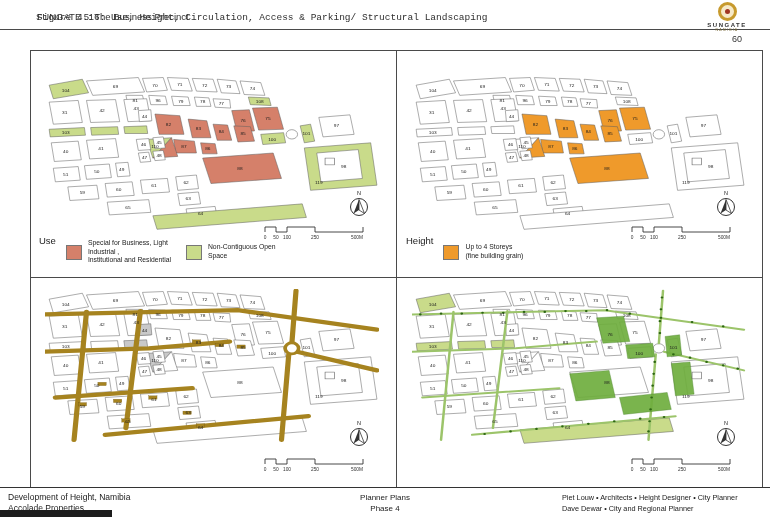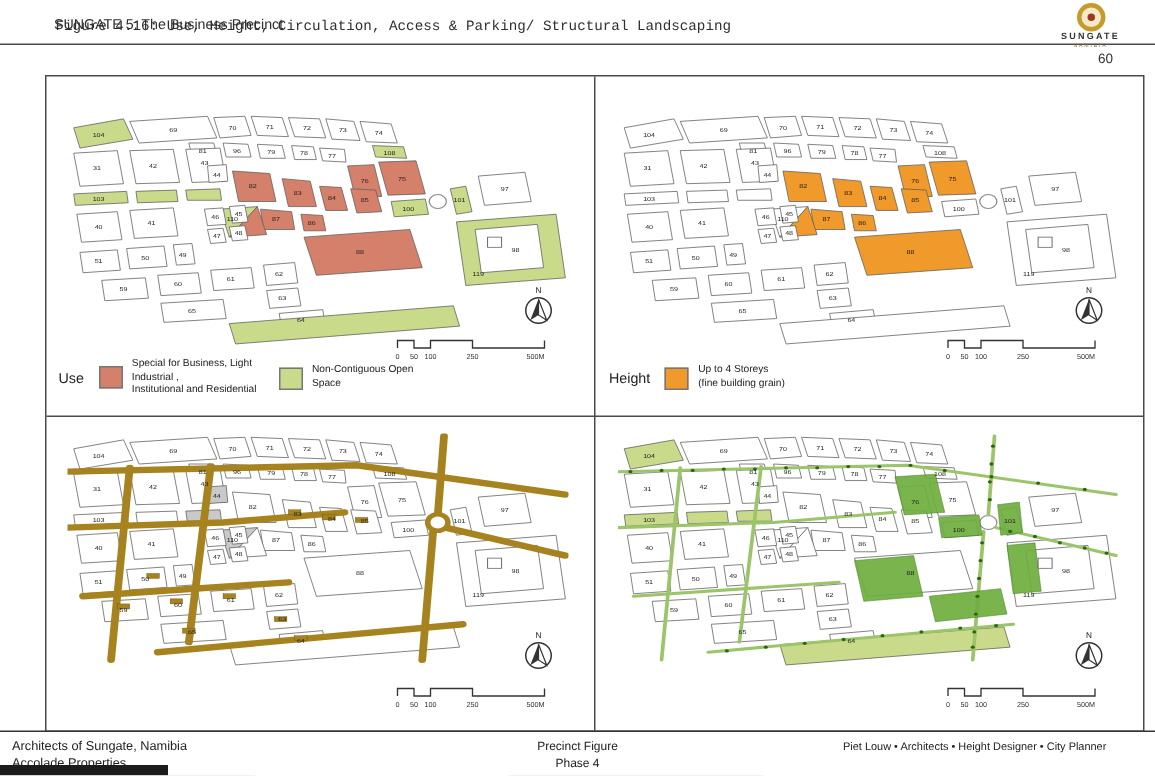--- a/index.html
+++ b/index.html
@@ -28,21 +28,21 @@
   .panel.br{left:367px;top:228px;width:362px;height:206px;}
   .map-slot{position:absolute;left:14px;width:334px;height:156px;}
   .panel.tl .map-slot,.panel.tr .map-slot{top:24px;}
   .panel.bl .map-slot,.panel.br .map-slot{top:10px;}
   .north-slot{position:absolute;left:316px;width:24px;height:32px;}
   .panel.tl .north-slot,.panel.tr .north-slot{top:138px;}
   .panel.bl .north-slot,.panel.br .north-slot{top:140px;}
   .scalebar-slot{position:absolute;left:228px;width:118px;height:24px;}
   .panel.tl .scalebar-slot,.panel.tr .scalebar-slot{top:168px;}
   .panel.bl .scalebar-slot,.panel.br .scalebar-slot{top:172px;}
-  .legend-row{position:absolute;left:8px;right:120px;display:flex;align-items:center;gap:10px;}
+  .legend-row{position:absolute;left:8px;right:120px;display:flex;gap:10px;}
   .panel.tl .legend-row,.panel.tr .legend-row{top:184px;height:34px;}
   .panel.bl .legend-row,.panel.br .legend-row{top:176px;height:20px;right:140px;}
   .panel-label{font-size:9.5px;color:#222;white-space:nowrap;}
   .legend-item{display:flex;align-items:center;gap:6px;}
   .legend-swatch{width:14px;height:13px;border:0.5px solid #777;flex:0 0 auto;}
   .legend-text{font-size:6.8px;line-height:1.3;color:#222;}
   
   .footer{position:absolute;left:0;top:487px;width:770px;height:30px;border-top:1.5px solid #333;}
   .f-left{position:absolute;left:8px;top:4px;font-size:8.5px;line-height:1.35;}
   .f-left .ul{border-bottom:1px solid #333;display:inline-block;}
@@ -671,26 +671,27 @@
             <text x="17" y="20" font-size="4.8" text-anchor="middle" fill="#333">50</text>
             <text x="28" y="20" font-size="4.8" text-anchor="middle" fill="#333">100</text>
             <text x="56" y="20" font-size="4.8" text-anchor="middle" fill="#333">250</text>
             <text x="104" y="20" font-size="4.8" text-anchor="end" fill="#333">500M</text>
           </svg></div>
     </div>
   </div>
 
   <div class="footer">
     <div class="f-left">
-      <div>Architects of Sungate, Namibia</div>
+      <div>Development of Height, Namibia</div>
       <div><span class="ul">Accolade Properties</span></div>
     </div>
     <div class="f-center">
-      <div>Precinct Figure</div>
+      <div>Planner Plans</div>
       <div>Phase 4</div>
     </div>
     <div class="f-right">
       <div>Piet Louw • Architects • Height Designer • City Planner</div>
+      <div>Dave Dewar • City and Regional Planner</div>
     </div>
   </div>
 
   <div class="corner-strip"></div>
 </div>
 
 </body></html>

